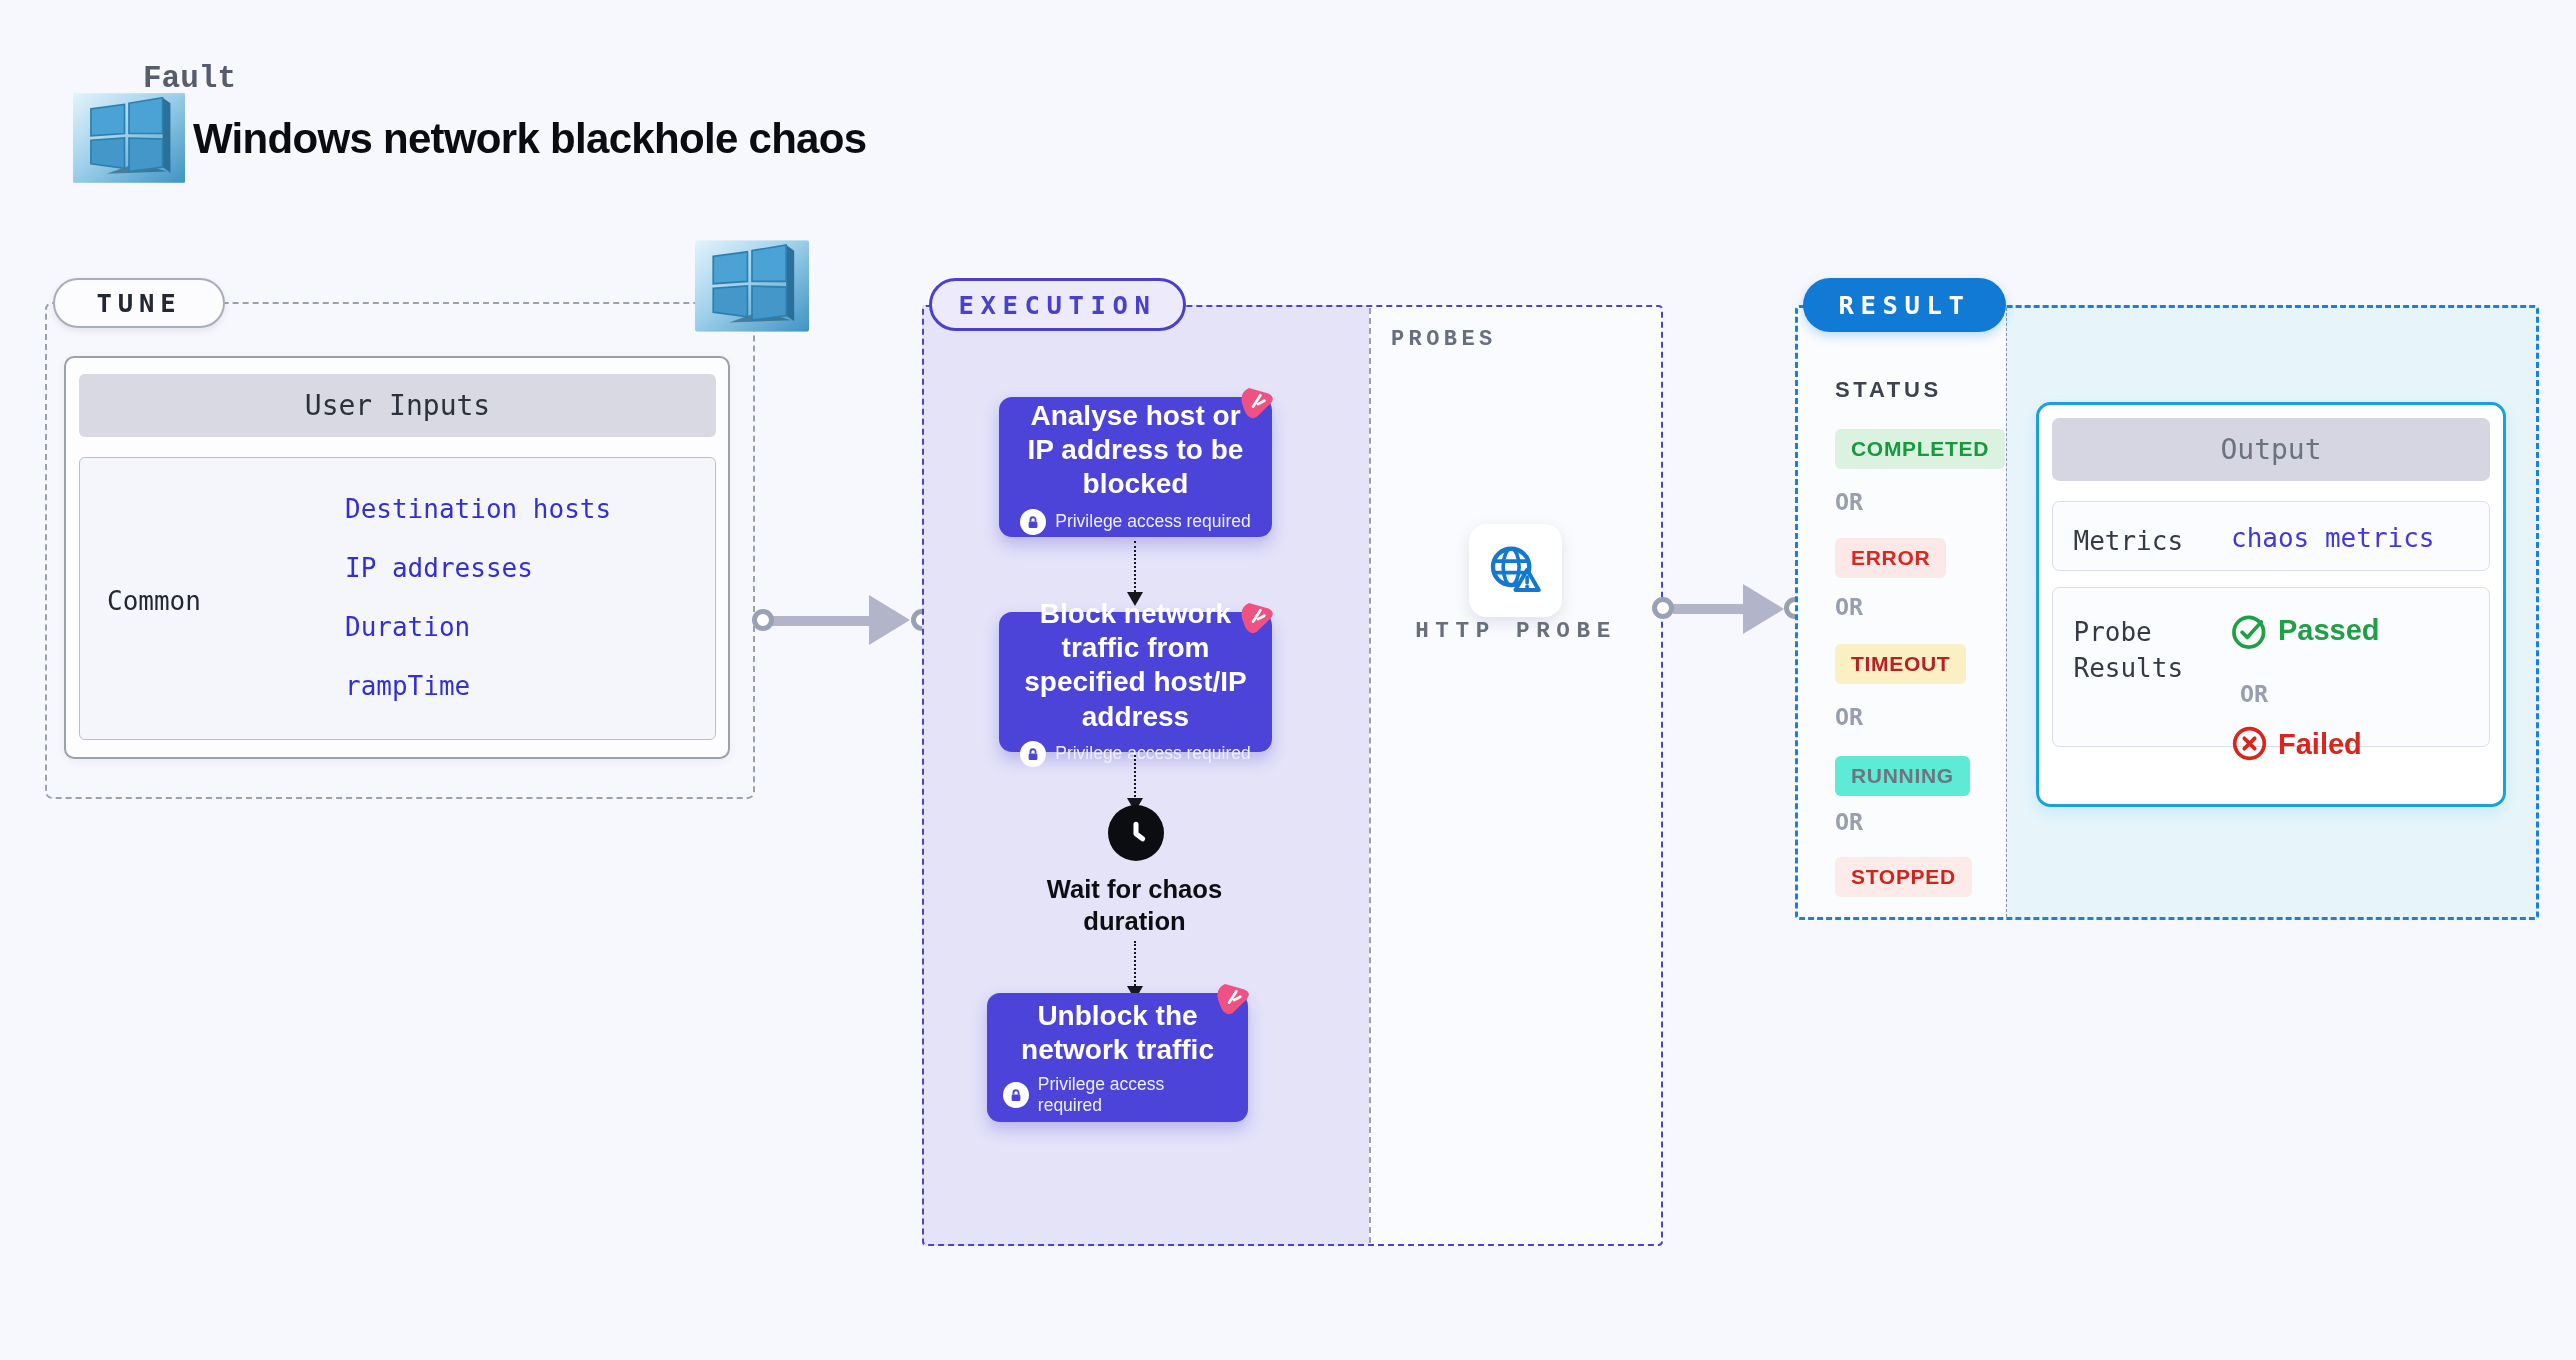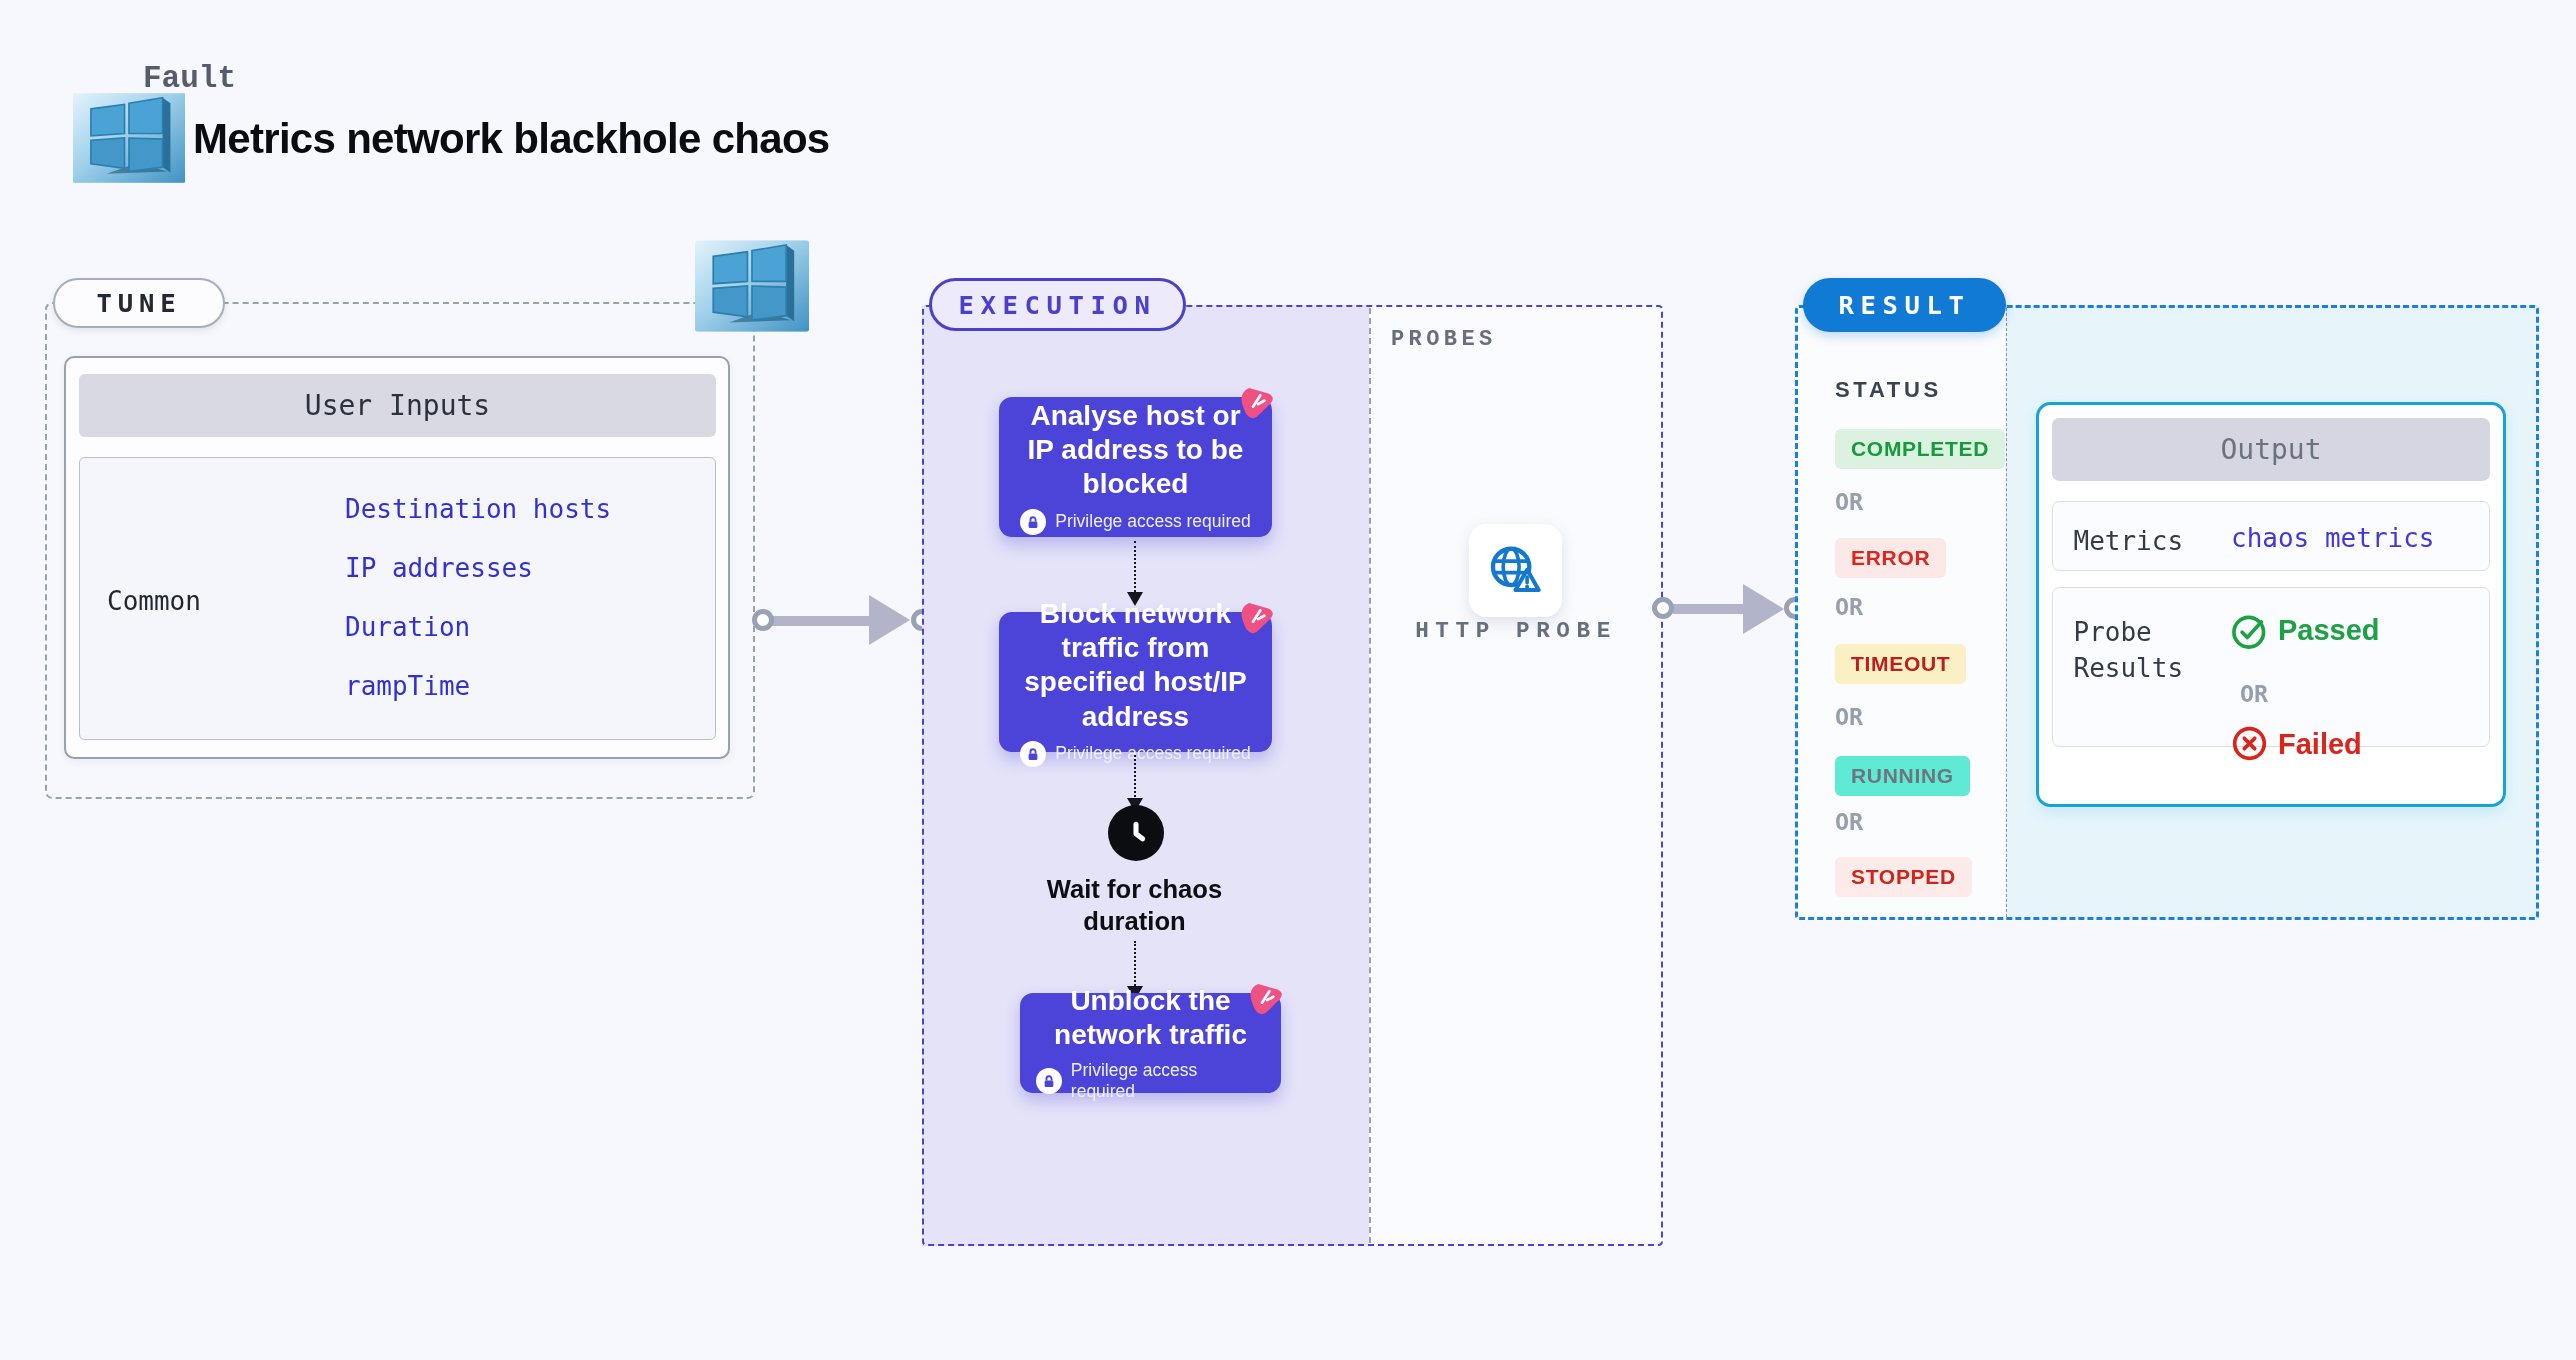--- a/index.html
+++ b/index.html
@@ -112,21 +112,21 @@
     </g>
   </defs>
 </svg>
 
 <div id="canvas">
 
   <svg class="abs win-tile" style="left:73px; top:92px;" width="112" height="92" viewBox="0 0 100 80">
       <use href="#winlogo"></use>
     </svg>
   <div class="abs kicker" style="left:143px; top:61px;font-family:Liberation Mono, monospace;">Fault</div>
-  <div class="abs page-title" style="left:193px; top:115px;">Metrics network blackhole chaos</div>
+  <div class="abs page-title" style="left:193px; top:115px;">Windows network blackhole chaos</div>
 
   <div class="abs tune-box" style="left:45px; top:302px; width:710px; height:497px;"></div>
   <div class="abs pill pill-tune" style="left:53px; top:278px; width:172px; height:50px;">
     <span>TUNE</span>
   </div>
   <svg class="abs win-tile" style="left:695px; top:240px;" width="114" height="92" viewBox="0 0 100 80">
       <use href="#winlogo"></use>
     </svg>
 
   <div class="abs ui-card" style="left:64px; top:356px; width:666px; height:403px;"></div>
@@ -195,21 +195,21 @@
   <div class="abs clock-circle" style="left:1108px; top:805px;">
     <svg width="32" height="32" viewBox="0 0 44 44">
       <path d="M 22 10 V 23 L 31 30" stroke="#ffffff" stroke-width="7" stroke-linecap="round" stroke-linejoin="round" fill="none"></path>
     </svg>
   </div>
   <div class="abs wait-title" style="left:1036px; top:874px; width:197px;">Wait for chaos duration</div>
 
   <div class="abs dotted-arrow" style="left:1134px; top:941px; height:45px;"></div>
   <div class="abs dotted-head" style="left:1127px; top:986px;"></div>
 
-  <div class="abs fault-card" style="left:1020px; top:993px; width:261px; height:100px;">
+  <div class="abs fault-card" style="left:987px; top:993px; width:261px; height:129px;">
     <svg class="badge-corner" viewBox="0 0 60 60">
         <use href="#pinkbadge"></use>
       </svg>
     <div class="fault-title">Unblock the network traffic</div>
     <div class="lock-row">
       <span class="lock-circle">
         <svg width="16" height="14.6" viewBox="0 0 22 20">
             <use href="#lockglyph"></use>
           </svg>
       </span>

